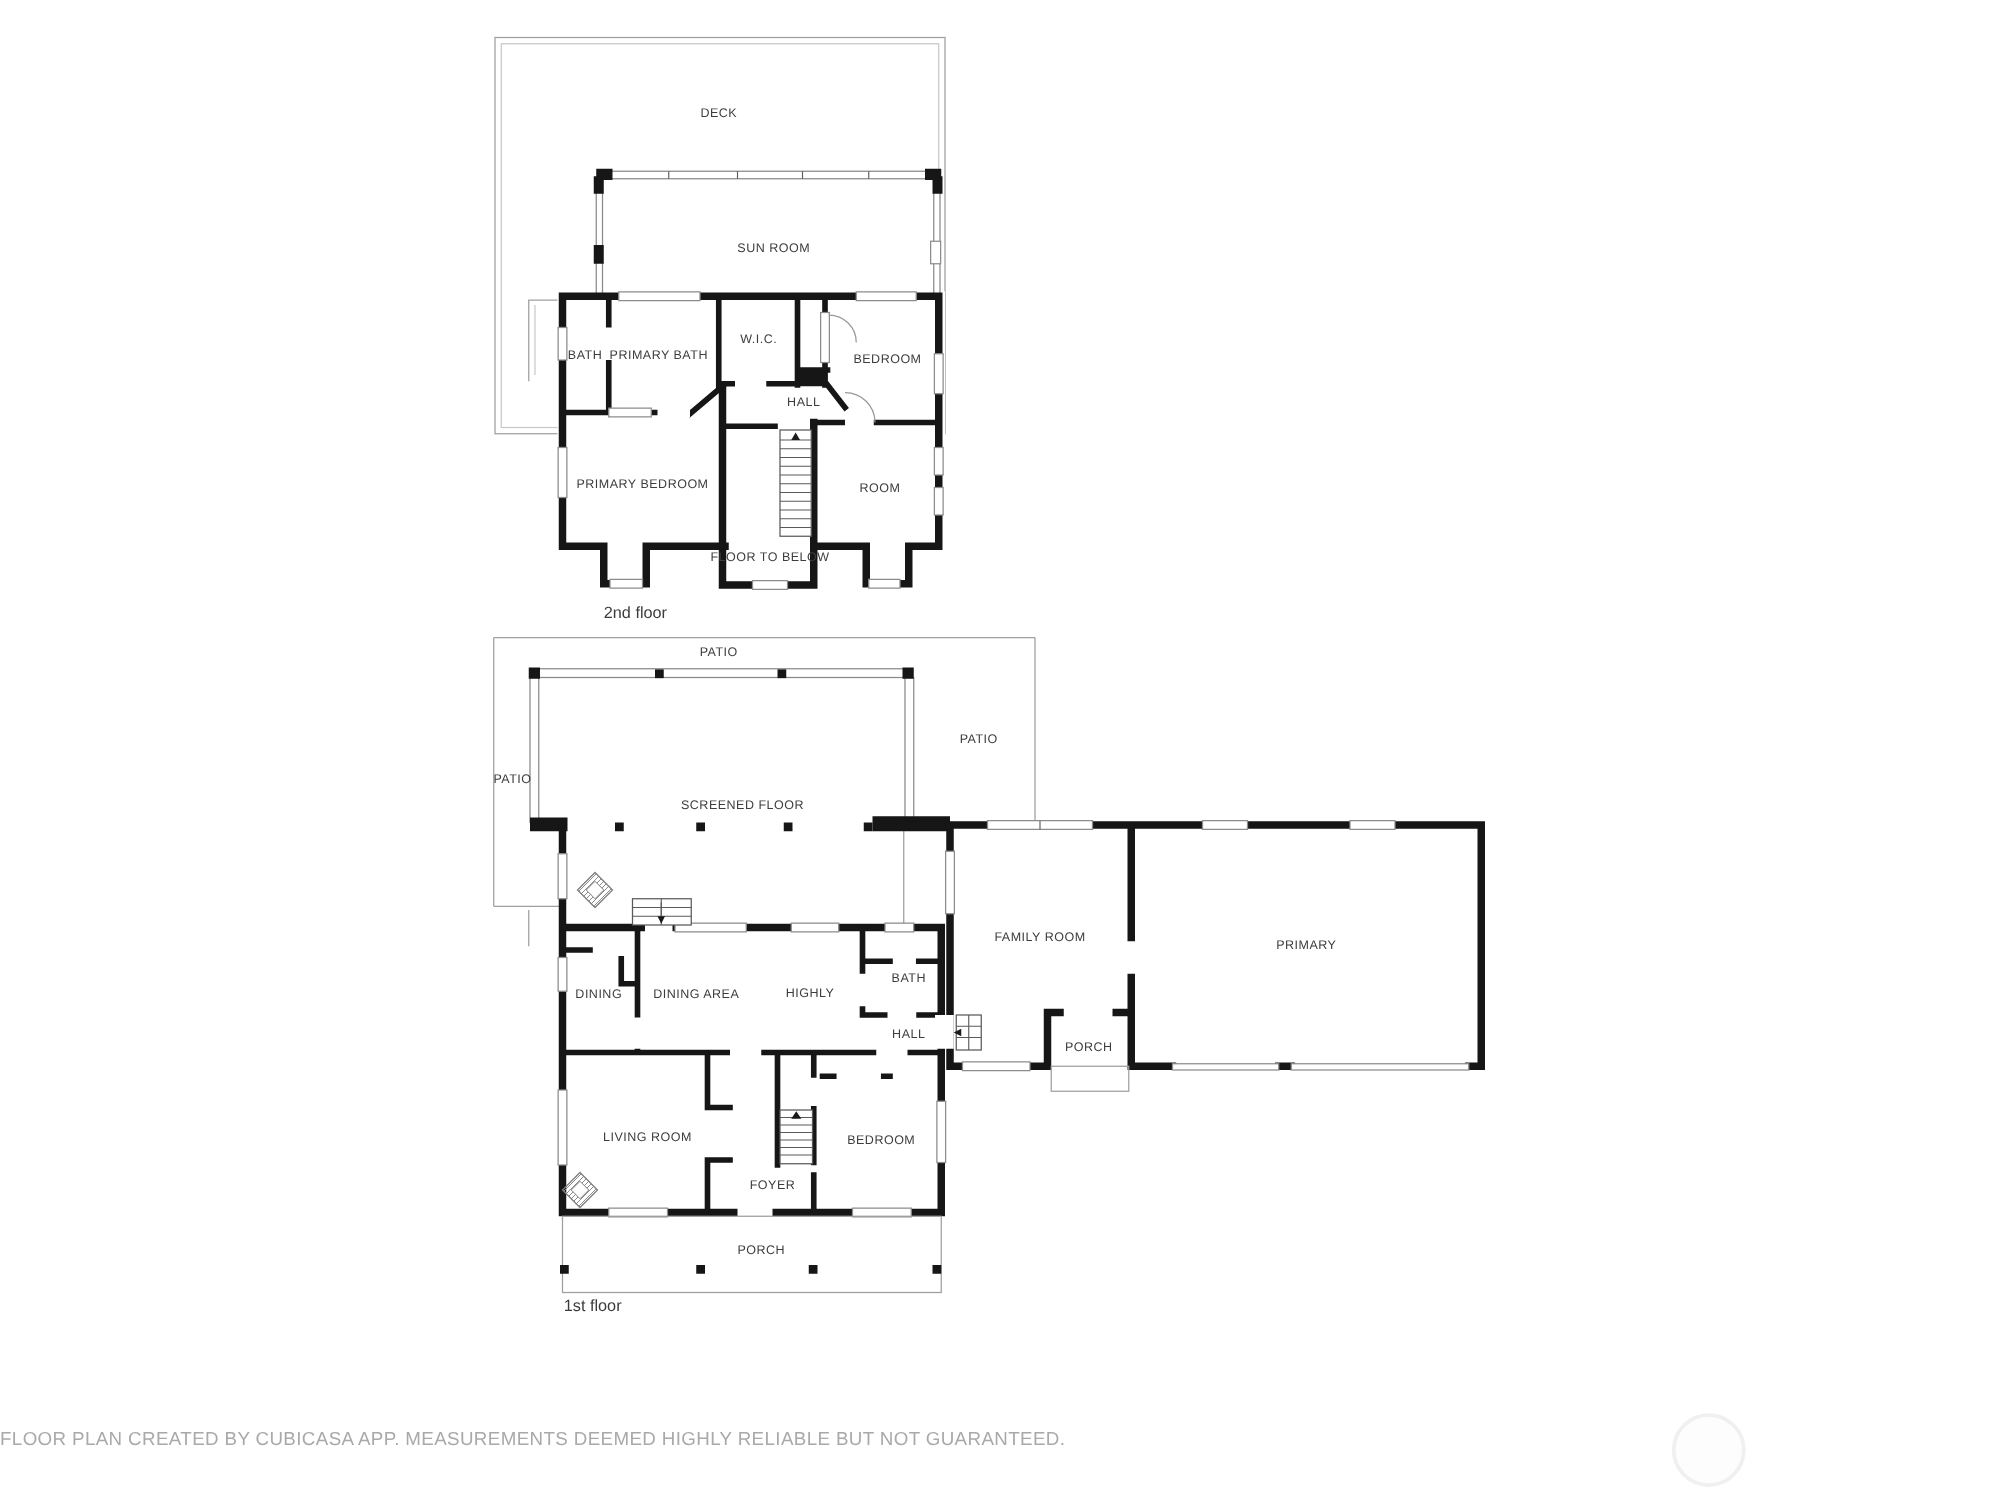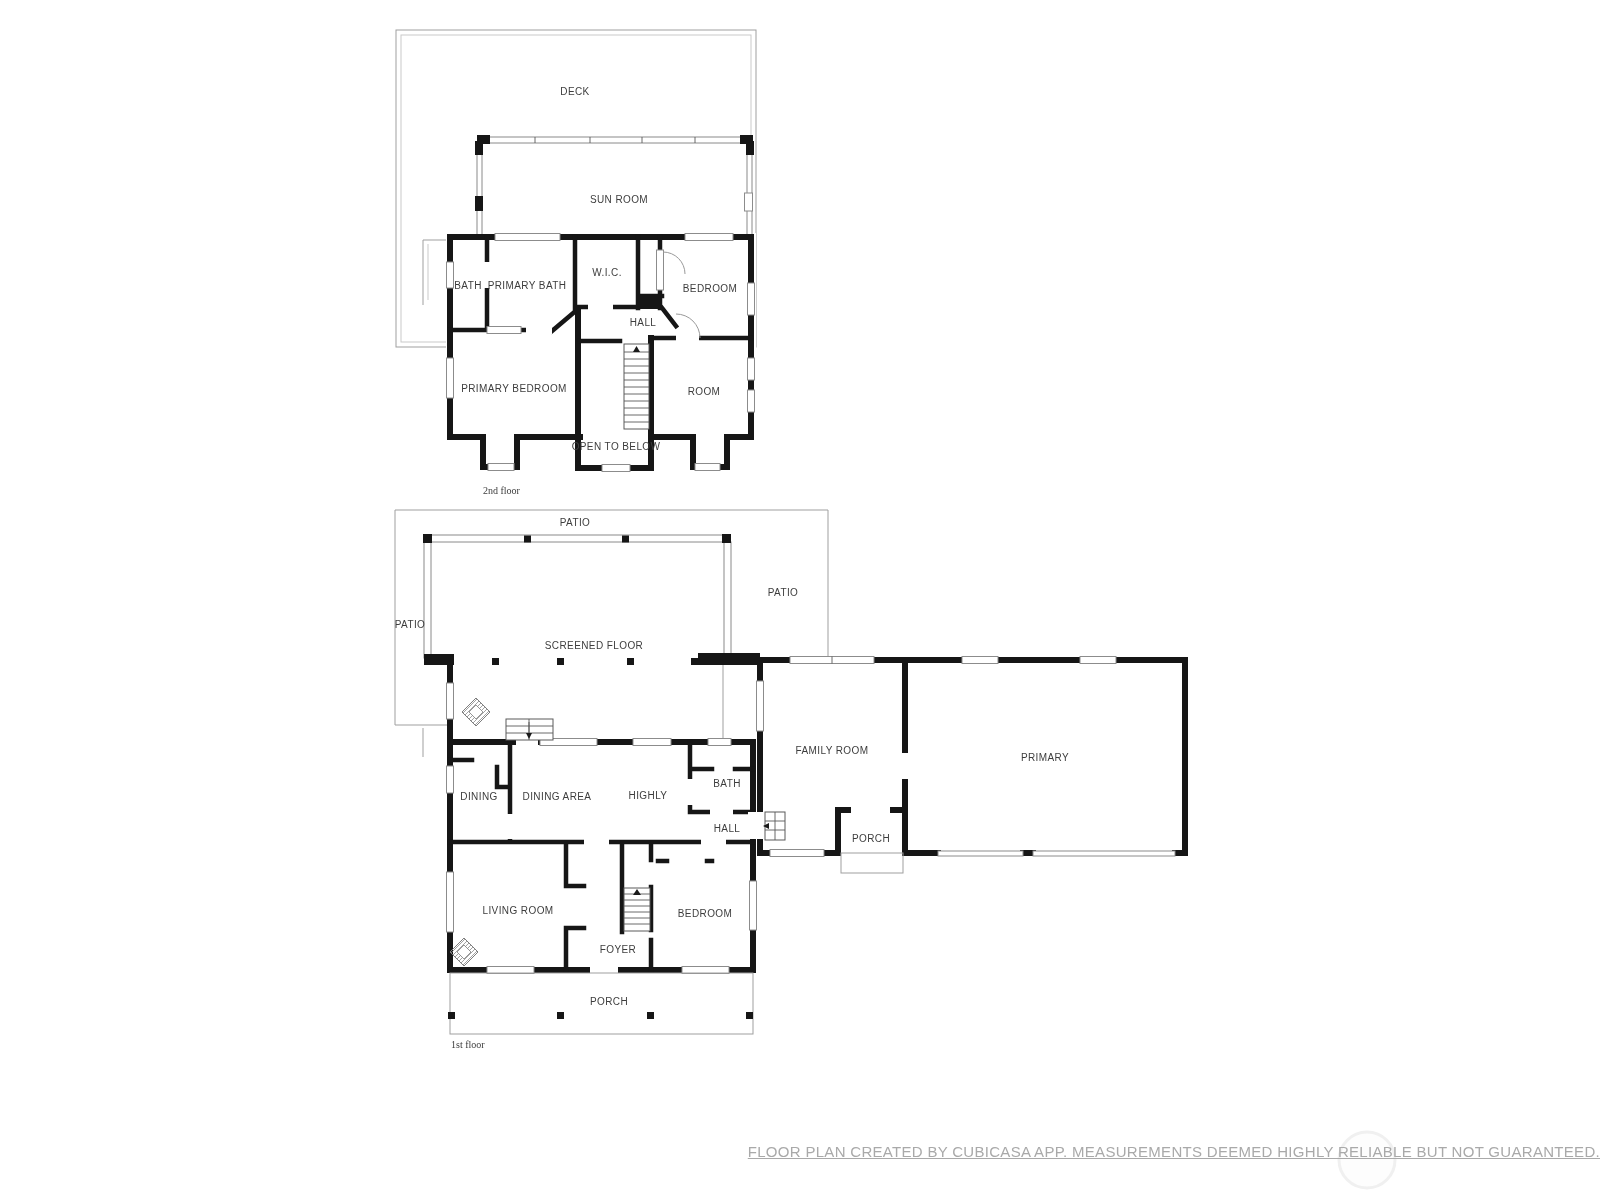--- a/index.html
+++ b/index.html
@@ -1,24 +1,24 @@
 <!DOCTYPE html>
 <html><head>
 <meta charset="utf-8">
 <style>
   html,body{margin:0;padding:0;background:#ffffff;}
   .canvas{position:relative;width:1600px;height:1200px;background:#ffffff;overflow:hidden;
           font-family:"Liberation Sans",sans-serif;}
   svg{position:absolute;left:0;top:0;}
   .rlabel{position:absolute;transform:translate(-50%,-50%);font-size:10px;color:#3d3d3d;
           letter-spacing:.4px;white-space:nowrap;}
-  .flabel{position:absolute;transform:translateY(-50%);font-size:10px;color:#3c3c3c;
-          white-space:nowrap;font-family:Liberation Serif, serif;}
-  .footer{position:absolute;left:0;top:1143px;width:100%;text-align:right;font-size:15px;
-          color:#a9a9a9;letter-spacing:.3px;text-decoration:underline;}
+  .flabel{position:absolute;transform:translateY(-50%);font-size:13px;color:#3c3c3c;
+          white-space:nowrap;}
+  .footer{position:absolute;left:0;top:1143px;width:100%;text-align:left;font-size:15px;
+          color:#a9a9a9;letter-spacing:.3px;}
   
   .wall{stroke:#161616;stroke-width:6;fill:none;stroke-linecap:square;}
   .wall2{stroke:#161616;stroke-width:4.5;fill:none;stroke-linecap:square;}
   .thin{stroke:#9f9f9f;stroke-width:1;fill:none;}
   .thin2{stroke:#c9c9c9;stroke-width:1;fill:none;}
   .win{fill:#fff;stroke:#8c8c8c;stroke-width:1;}
   .winband{fill:#fff;stroke:#8a8a8a;stroke-width:1;}
   .cut{fill:#ffffff;stroke:none;}
   .blk{fill:#161616;stroke:none;}
   .stair{fill:#ffffff;stroke:#5a5a5a;stroke-width:1;}
@@ -238,21 +238,21 @@
 
 <div class="rlabel" style="left:575px;top:91px">DECK</div>
 <div class="rlabel" style="left:619px;top:199px">SUN ROOM</div>
 <div class="rlabel" style="left:468px;top:285px">BATH</div>
 <div class="rlabel" style="left:527px;top:285px">PRIMARY BATH</div>
 <div class="rlabel" style="left:607px;top:272px">W.I.C.</div>
 <div class="rlabel" style="left:710px;top:288px">BEDROOM</div>
 <div class="rlabel" style="left:643px;top:322px">HALL</div>
 <div class="rlabel" style="left:514px;top:388px">PRIMARY BEDROOM</div>
 <div class="rlabel" style="left:704px;top:391px">ROOM</div>
-<div class="rlabel" style="left:616px;top:446px">OPEN TO BELOW</div>
+<div class="rlabel" style="left:616px;top:446px">FLOOR TO BELOW</div>
 <div class="flabel" style="left:483px;top:490px">2nd floor</div>
 
 <div class="rlabel" style="left:575px;top:522px">PATIO</div>
 <div class="rlabel" style="left:783px;top:592px">PATIO</div>
 <div class="rlabel" style="left:410px;top:624px">PATIO</div>
 <div class="rlabel" style="left:594px;top:645px">SCREENED FLOOR</div>
 <div class="rlabel" style="left:479px;top:796px">DINING</div>
 <div class="rlabel" style="left:557px;top:796px">DINING AREA</div>
 <div class="rlabel" style="left:648px;top:795px">HIGHLY</div>
 <div class="rlabel" style="left:727px;top:783px">BATH</div>

